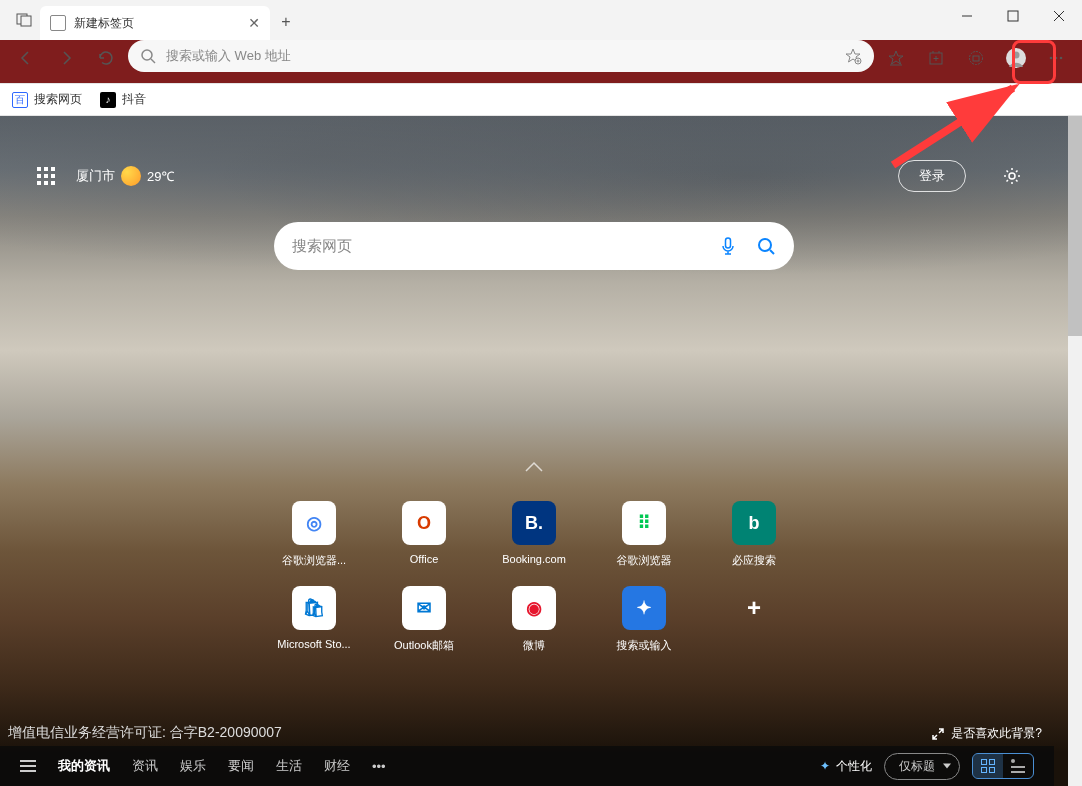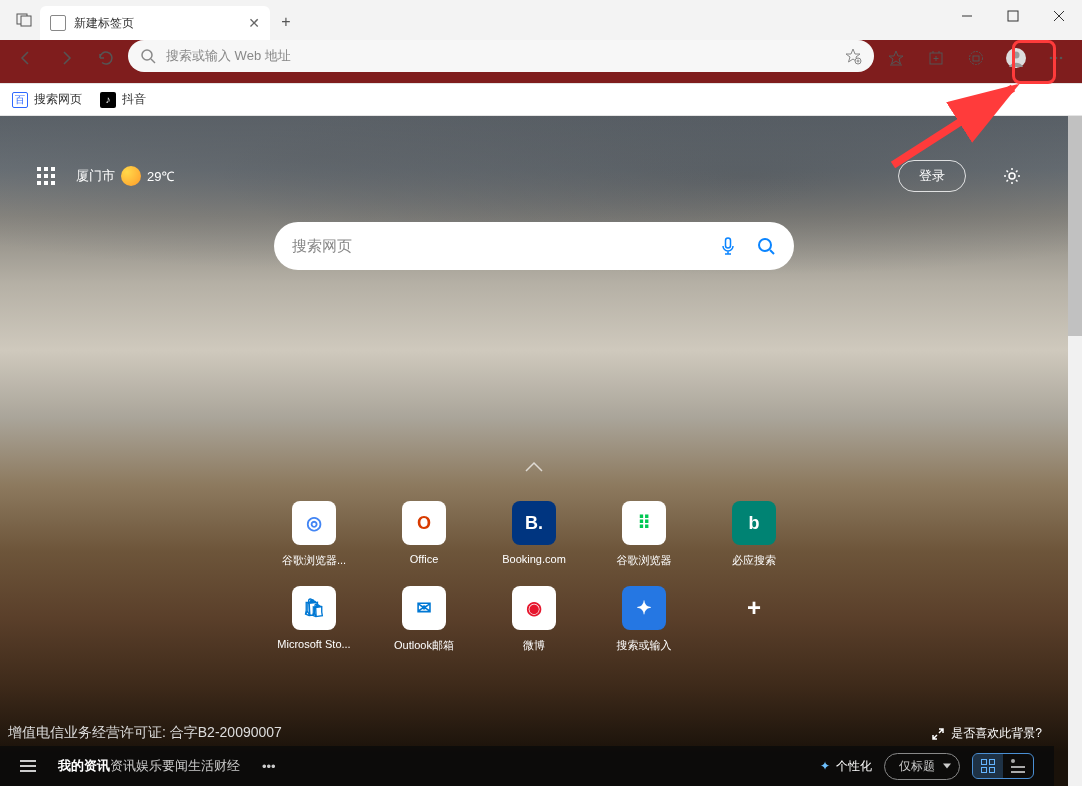--- a/index.html
+++ b/index.html
@@ -304,21 +304,21 @@
         </svg>
       <span>是否喜欢此背景?</span>
     </div>
 
     <div class="feed">
       <div class="hamb">
           <span></span>
           <span></span>
           <span></span>
         </div>
-      <div id="feed-tabs" style="display:flex;">
+      <div id="feed-tabs" style="display:flex;gap:22px">
           <span class="act">我的资讯</span>
           <span class="">资讯</span>
           <span class="">娱乐</span>
           <span class="">要闻</span>
           <span class="">生活</span>
           <span class="">财经</span>
         </div>
       <span class="feed-dots">•••</span>
       <div class="pers">
         <div class="pill">

